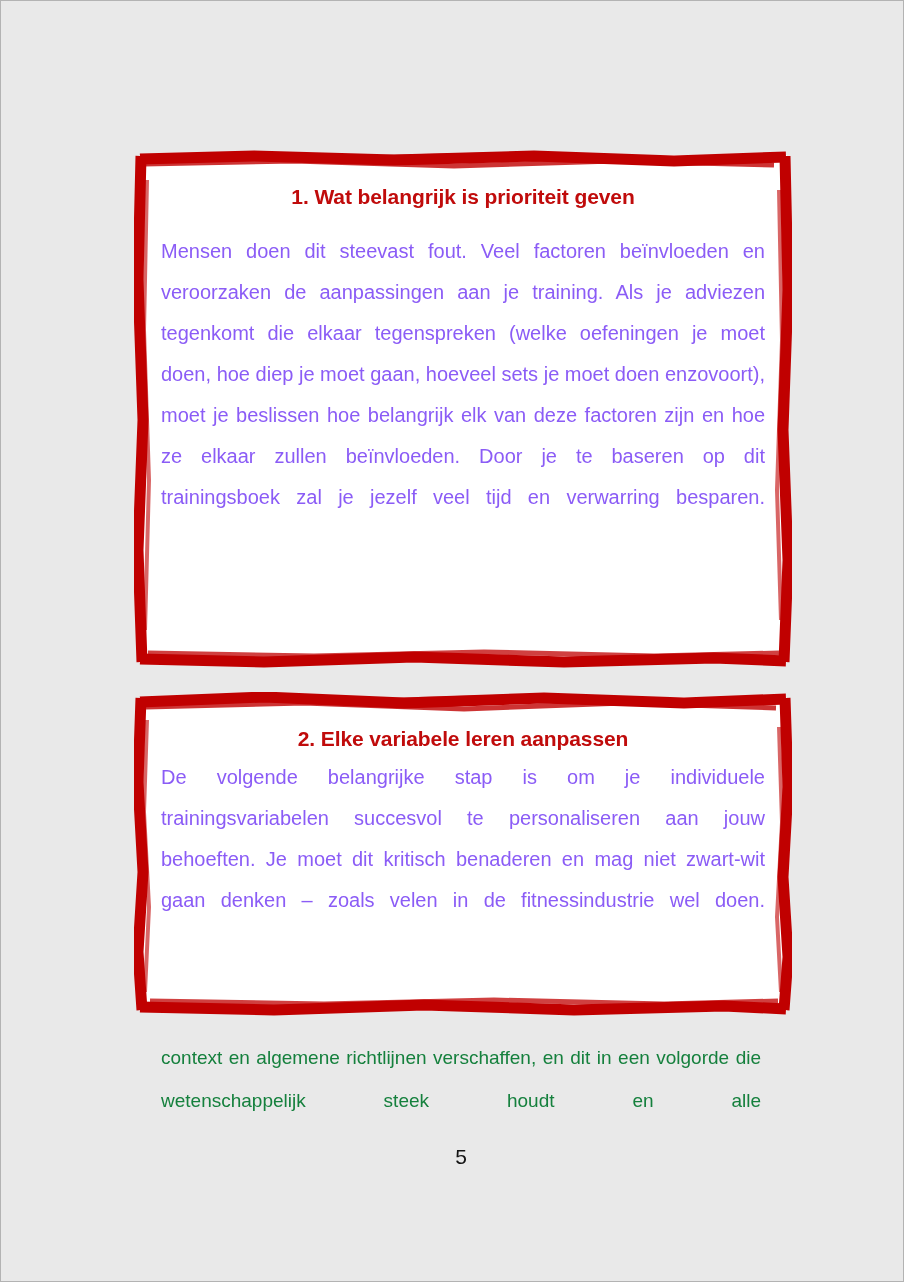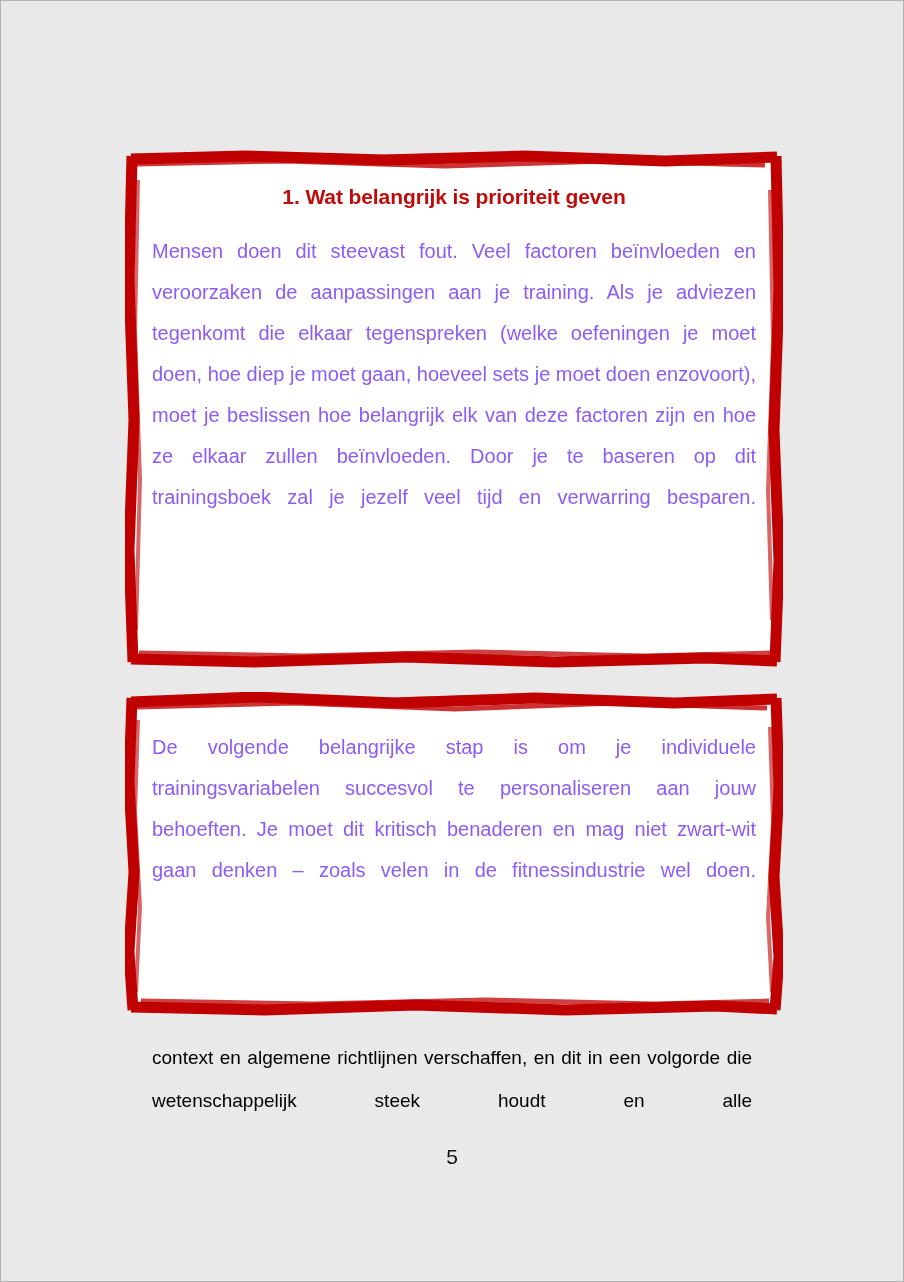--- a/index.html
+++ b/index.html
@@ -21,21 +21,21 @@
     left: 0; top: 0;
     width: 904px;
     height: 1282px;
     box-sizing: border-box;
     border: 1px solid #b3b3b3;
     pointer-events: none;
   }
 
   .page-body {
     position: absolute;
-    left: 0; top: 0;
+    left: 9px; top: 0;
     width: 780px;
     height: 1282px;
     text-decoration: underline;
   }
 
   
   .callout {
     position: absolute;
     left: 130px;
     width: 648px;
@@ -89,21 +89,21 @@
   
   .page-text {
     position: absolute;
     left: 152px;
     top: 1036px;
     width: 600px;
     text-align: justify;
     text-justify: inter-word;
     font-size: 19px;
     line-height: 43px;
-    color: #000000;
+    color: #15803d;
   }
   .page-text::after {
     content: "";
     display: inline-block;
     width: 100%;
   }
 
   .page-number {
     position: absolute;
     left: 0;
@@ -161,20 +161,21 @@
 
           <path d="M7,6 L4,90 L9,180 L4,260 L8,318" stroke-width="11"></path>
           <path d="M13,28 L10,120 L15,215 L11,300" stroke-width="4" opacity="0.6"></path>
 
           <path d="M651,6 L654,95 L649,185 L654,265 L650,318" stroke-width="11"></path>
           <path d="M645,35 L648,130 L643,225 L647,300" stroke-width="4" opacity="0.6"></path>
         </g>
       </svg>
     </div>
     <div class="callout-inner">
+      <div class="callout-title">2. Elke variabele leren aanpassen</div>
       <p class="callout-text">De volgende belangrijke stap is om je individuele trainingsvariabelen succesvol te personaliseren aan jouw behoeften. Je moet dit kritisch benaderen en mag niet zwart-wit gaan denken – zoals velen in de fitnessindustrie wel doen.</p>
     </div>
   </div>
 
   <div class="page-text">context en algemene richtlijnen verschaffen, en dit in een volgorde die wetenschappelijk steek houdt en alle</div>
 
   <div class="page-number">5</div>
 
 </div>
 

